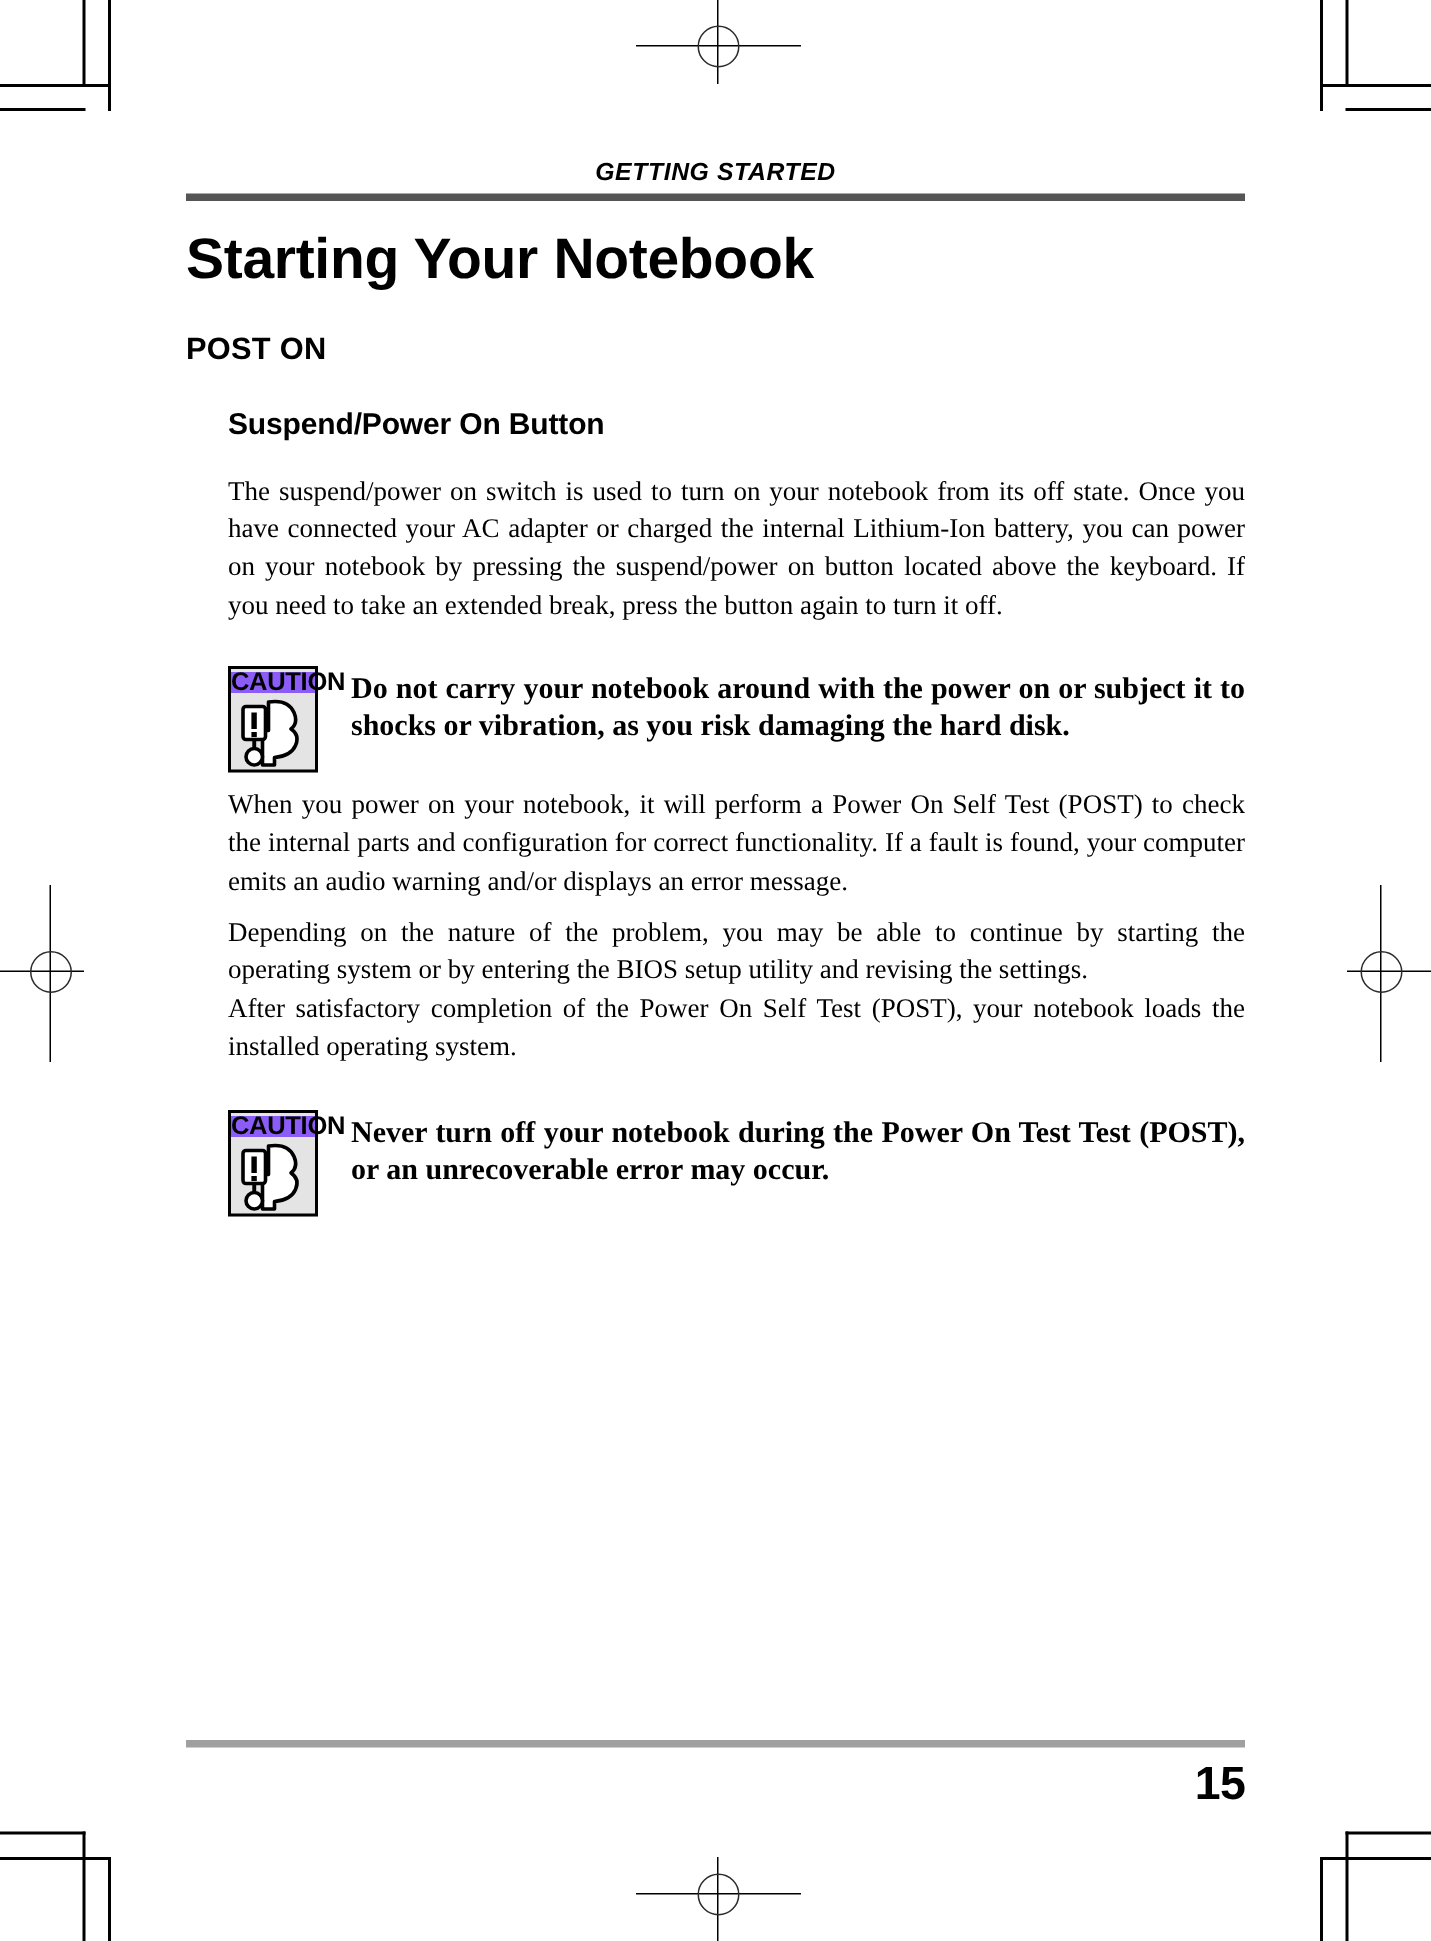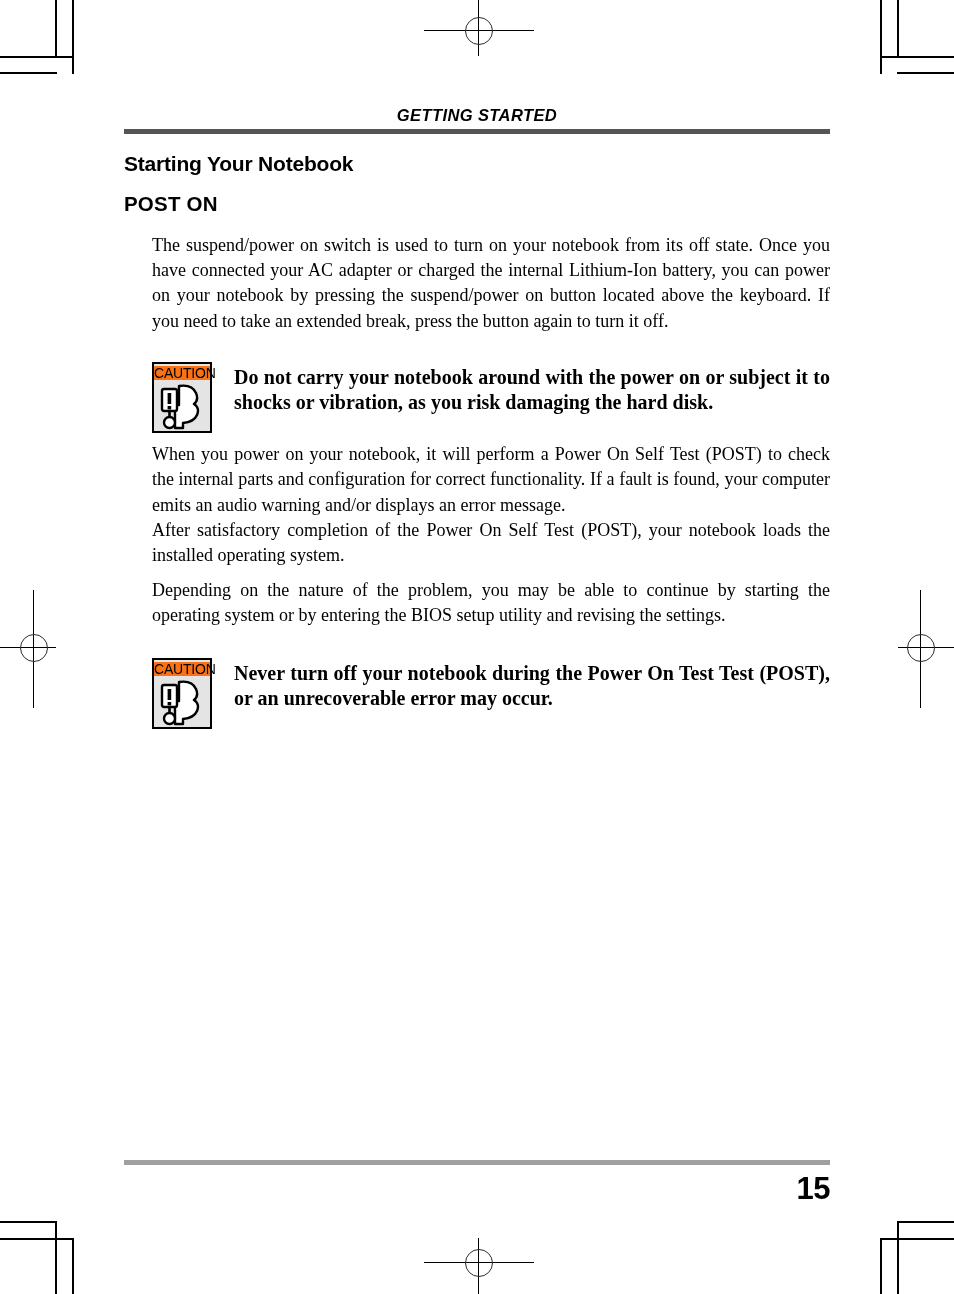--- a/index.html
+++ b/index.html
@@ -59,21 +59,21 @@
   .head-rule {
     margin-top: 5px;
     height: 5px;
     width: 100%;
   }
 
   
   .chapter-title {
     font-family: "Liberation Sans", "DejaVu Sans", sans-serif;
     font-weight: bold;
-    font-size: 21px;
+    font-size: 38px;
     line-height: 1.15;
     margin-top: 18px;
     letter-spacing: -0.2px;
   }
   .section-title {
     font-family: "Liberation Sans", "DejaVu Sans", sans-serif;
     font-weight: bold;
     font-size: 20.5px;
     line-height: 1.15;
     margin-top: 16px;
@@ -124,25 +124,25 @@
     flex: 0 0 auto;
     position: relative;
   }
   .caution-icon .caution-word {
     position: absolute;
     top: 2px;
     left: 0;
     right: 0;
     text-align: center;
     font-family: "Liberation Sans", "DejaVu Sans", sans-serif;
-    font-weight: normal;
-    font-size: 14px;
+    font-weight: bold;
+    font-size: 17px;
     line-height: 14px;
     letter-spacing: -0.2px;
-    background: #f97316;
+    background: #8b5cf6;
     color: #000000;
   }
   .caution-icon .pictogram {
     position: absolute;
     top: 19px;
     left: 5px;
     width: 48px;
     height: 47px;
   }
 
@@ -227,20 +227,21 @@
 
 <div class="page-body">
 
   <div class="running-head">GETTING STARTED</div>
   <div class="head-rule" style="background: rgb(85, 85, 85);"></div>
 
   <h1 class="chapter-title">Starting Your Notebook</h1>
 
   <h2 class="section-title">POST ON</h2>
 
+  <h3 class="subsection-title">Suspend/Power On Button</h3>
 
   <div class="indent-block">
     <p class="body-par first-par">The suspend/power on switch is used to turn on your notebook from its off state. Once you have connected your AC adapter or charged the internal Lithium-Ion battery, you can power on your notebook by pressing the suspend/power on button located above the keyboard. If you need to take an extended break, press the button again to turn it off.</p>
   </div>
 
   <div class="caution-block first-caution">
     <div class="caution-icon" style="background: rgb(228, 228, 228);">
       <div class="caution-word">CAUTION</div>
       <svg class="pictogram" viewBox="0 0 48 47">
 
@@ -254,22 +255,22 @@
         <rect x="9.2" y="28" width="2.6" height="7" fill="#000000"></rect>
 
         <ellipse cx="10.5" cy="39.5" rx="5.5" ry="5.5" fill="#ffffff" stroke="#000000" stroke-width="2.4"></ellipse>
       </svg>
     </div>
     <div class="caution-text">Do not carry your notebook around with the power on or subject it to shocks or vibration, as you risk damaging the hard disk.</div>
   </div>
 
   <div class="indent-block">
     <p class="body-par gap-before">When you power on your notebook, it will perform a Power On Self Test (POST) to check the internal parts and configuration for correct functionality. If a fault is found, your computer emits an audio warning and/or displays an error message.</p>
+    <p class="body-par gap-before">Depending on the nature of the problem, you may be able to continue by starting the operating system or by entering the BIOS setup utility and revising the settings.</p>
     <p class="body-par tight-follow justify-wide">After satisfactory completion of the Power On Self Test (POST), your notebook loads the installed operating system.</p>
-    <p class="body-par gap-before">Depending on the nature of the problem, you may be able to continue by starting the operating system or by entering the BIOS setup utility and revising the settings.</p>
   </div>
 
   <div class="caution-block second-caution">
     <div class="caution-icon" style="background: rgb(228, 228, 228);">
       <div class="caution-word">CAUTION</div>
       <svg class="pictogram" viewBox="0 0 48 47">
         <path d="M20 3 Q33 1 37 10 Q40 17 35 21 Q41 25 38 32 Q35 39 24 40 L24 45 L16 45 L16 22 L20 22 Z" fill="#ffffff" stroke="#000000" stroke-width="2.4" stroke-linejoin="round"></path>
         <rect x="3" y="6" width="15" height="22" rx="2" fill="#ffffff" stroke="#000000" stroke-width="2.4"></rect>
         <rect x="8.6" y="10" width="3.6" height="11" fill="#000000"></rect>
         <rect x="8.6" y="23" width="3.6" height="3.4" fill="#000000"></rect>

